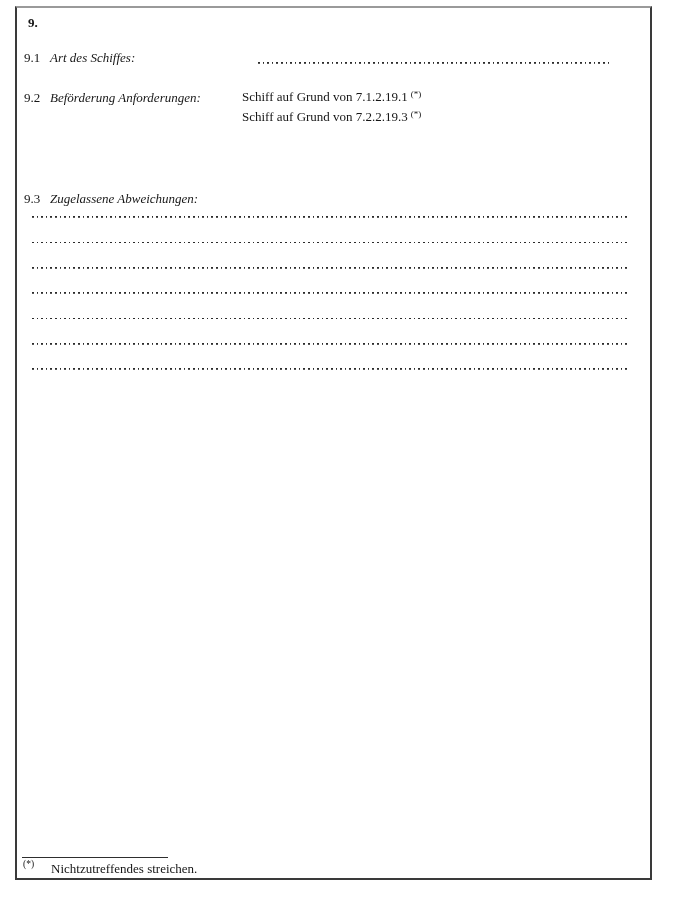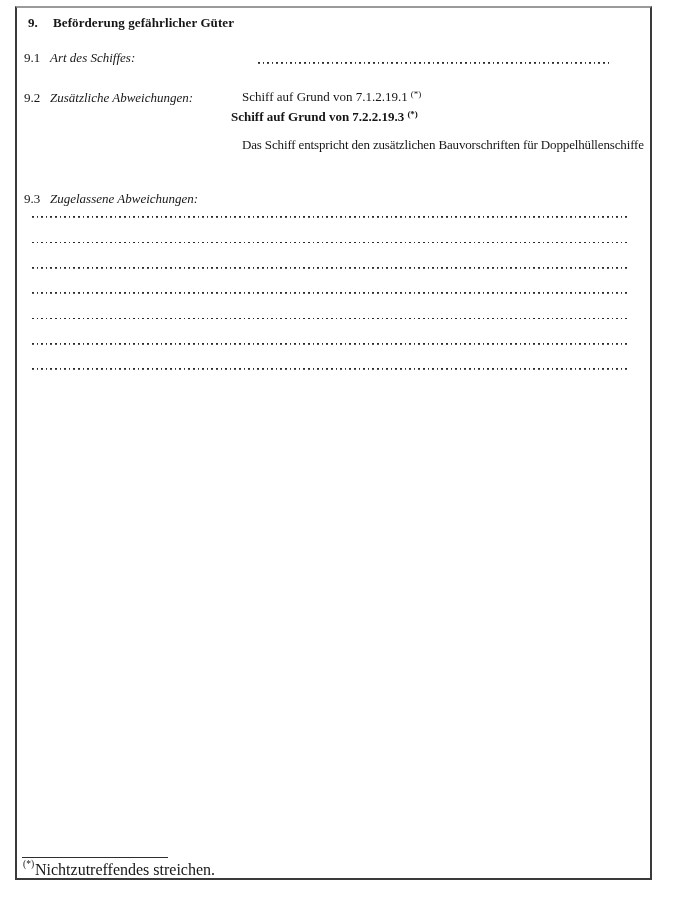--- a/index.html
+++ b/index.html
@@ -41,21 +41,21 @@
     background-size: 100% 1.8px;
     background-repeat: no-repeat;
     background-position: left bottom;
   }
 
   
   .line-9-1 { left: 241px; top: 43px; width: 354px; height: 13px; }
 
   
   .req-1 { left: 225px; top: 81px; }
-  .req-2 { left: 214px; top: 101px; font-weight: bold; }
+  .req-2 { left: 225px; top: 101px; }
   .note  { left: 225px; top: 129px; width: 412px; font-size: 13px;
            line-height: 16px; letter-spacing: -0.15px; white-space: nowrap; }
   .note .note-line { display: block; }
 
   .sup {
     font-size: 9px;
     position: relative; top: -4.5px;
     margin-left: 3px;
     letter-spacing: 0;
   }
@@ -65,47 +65,45 @@
   .deviation-lines {
     left: 15px; top: 184.7px;
     width: 596px;
   }
   .dotted-line { width: 100%; height: 25.33px; }
 
   
   .footnote-rule { left: 5px; top: 849px; width: 146px; height: 0;
                    border-top: 1.5px solid #2e2e2e; }
   .footnote-marker { left: 6px; top: 851px; font-size: 9.5px; }
-  .footnote-text { left: 18px; top: 853px; font-size: 16px; }
+  .footnote-text { left: 34px; top: 853px; font-size: 13px; }
 </style>
 </head>
 <body>
 
 <div class="canvas">
   <div class="frame">
 
     <span class="abs txt bold sec-num">9.</span>
-    <span class="abs txt bold sec-title">Beförderung gefährlicher Güter</span>
 
     <div class="row-9-1">
       <span class="abs txt item-num">9.1</span>
       <span class="abs txt item-label">Art des Schiffes:</span>
       <span class="abs dotpat line-9-1"></span>
     </div>
 
     <div class="row-9-2">
       <span class="abs txt item-num">9.2</span>
-      <span class="abs txt item-label">Zusätzliche Abweichungen:</span>
+      <span class="abs txt item-label">Beförderung Anforderungen:</span>
 
       <span class="abs txt req-1"><span>Schiff auf Grund von 7.1.2.19.1</span><span class="sup">(*)</span></span>
 
       <span class="abs txt req-2"><span>Schiff auf Grund von 7.2.2.19.3</span><span class="sup">(*)</span></span>
 
       <div class="abs note">
-        <span class="note-line">Das Schiff entspricht den zusätzlichen Bauvorschriften für Doppelhüllenschiffe</span>
       </div>
     </div>
 
     <div class="row-9-3">
       <span class="abs txt item-num">9.3</span>
       <span class="abs txt item-label">Zugelassene Abweichungen:</span>
       <div class="abs deviation-lines">
           <div class="dotted-line dotpat"></div>
           <div class="dotted-line dotpat"></div>
           <div class="dotted-line dotpat"></div>

